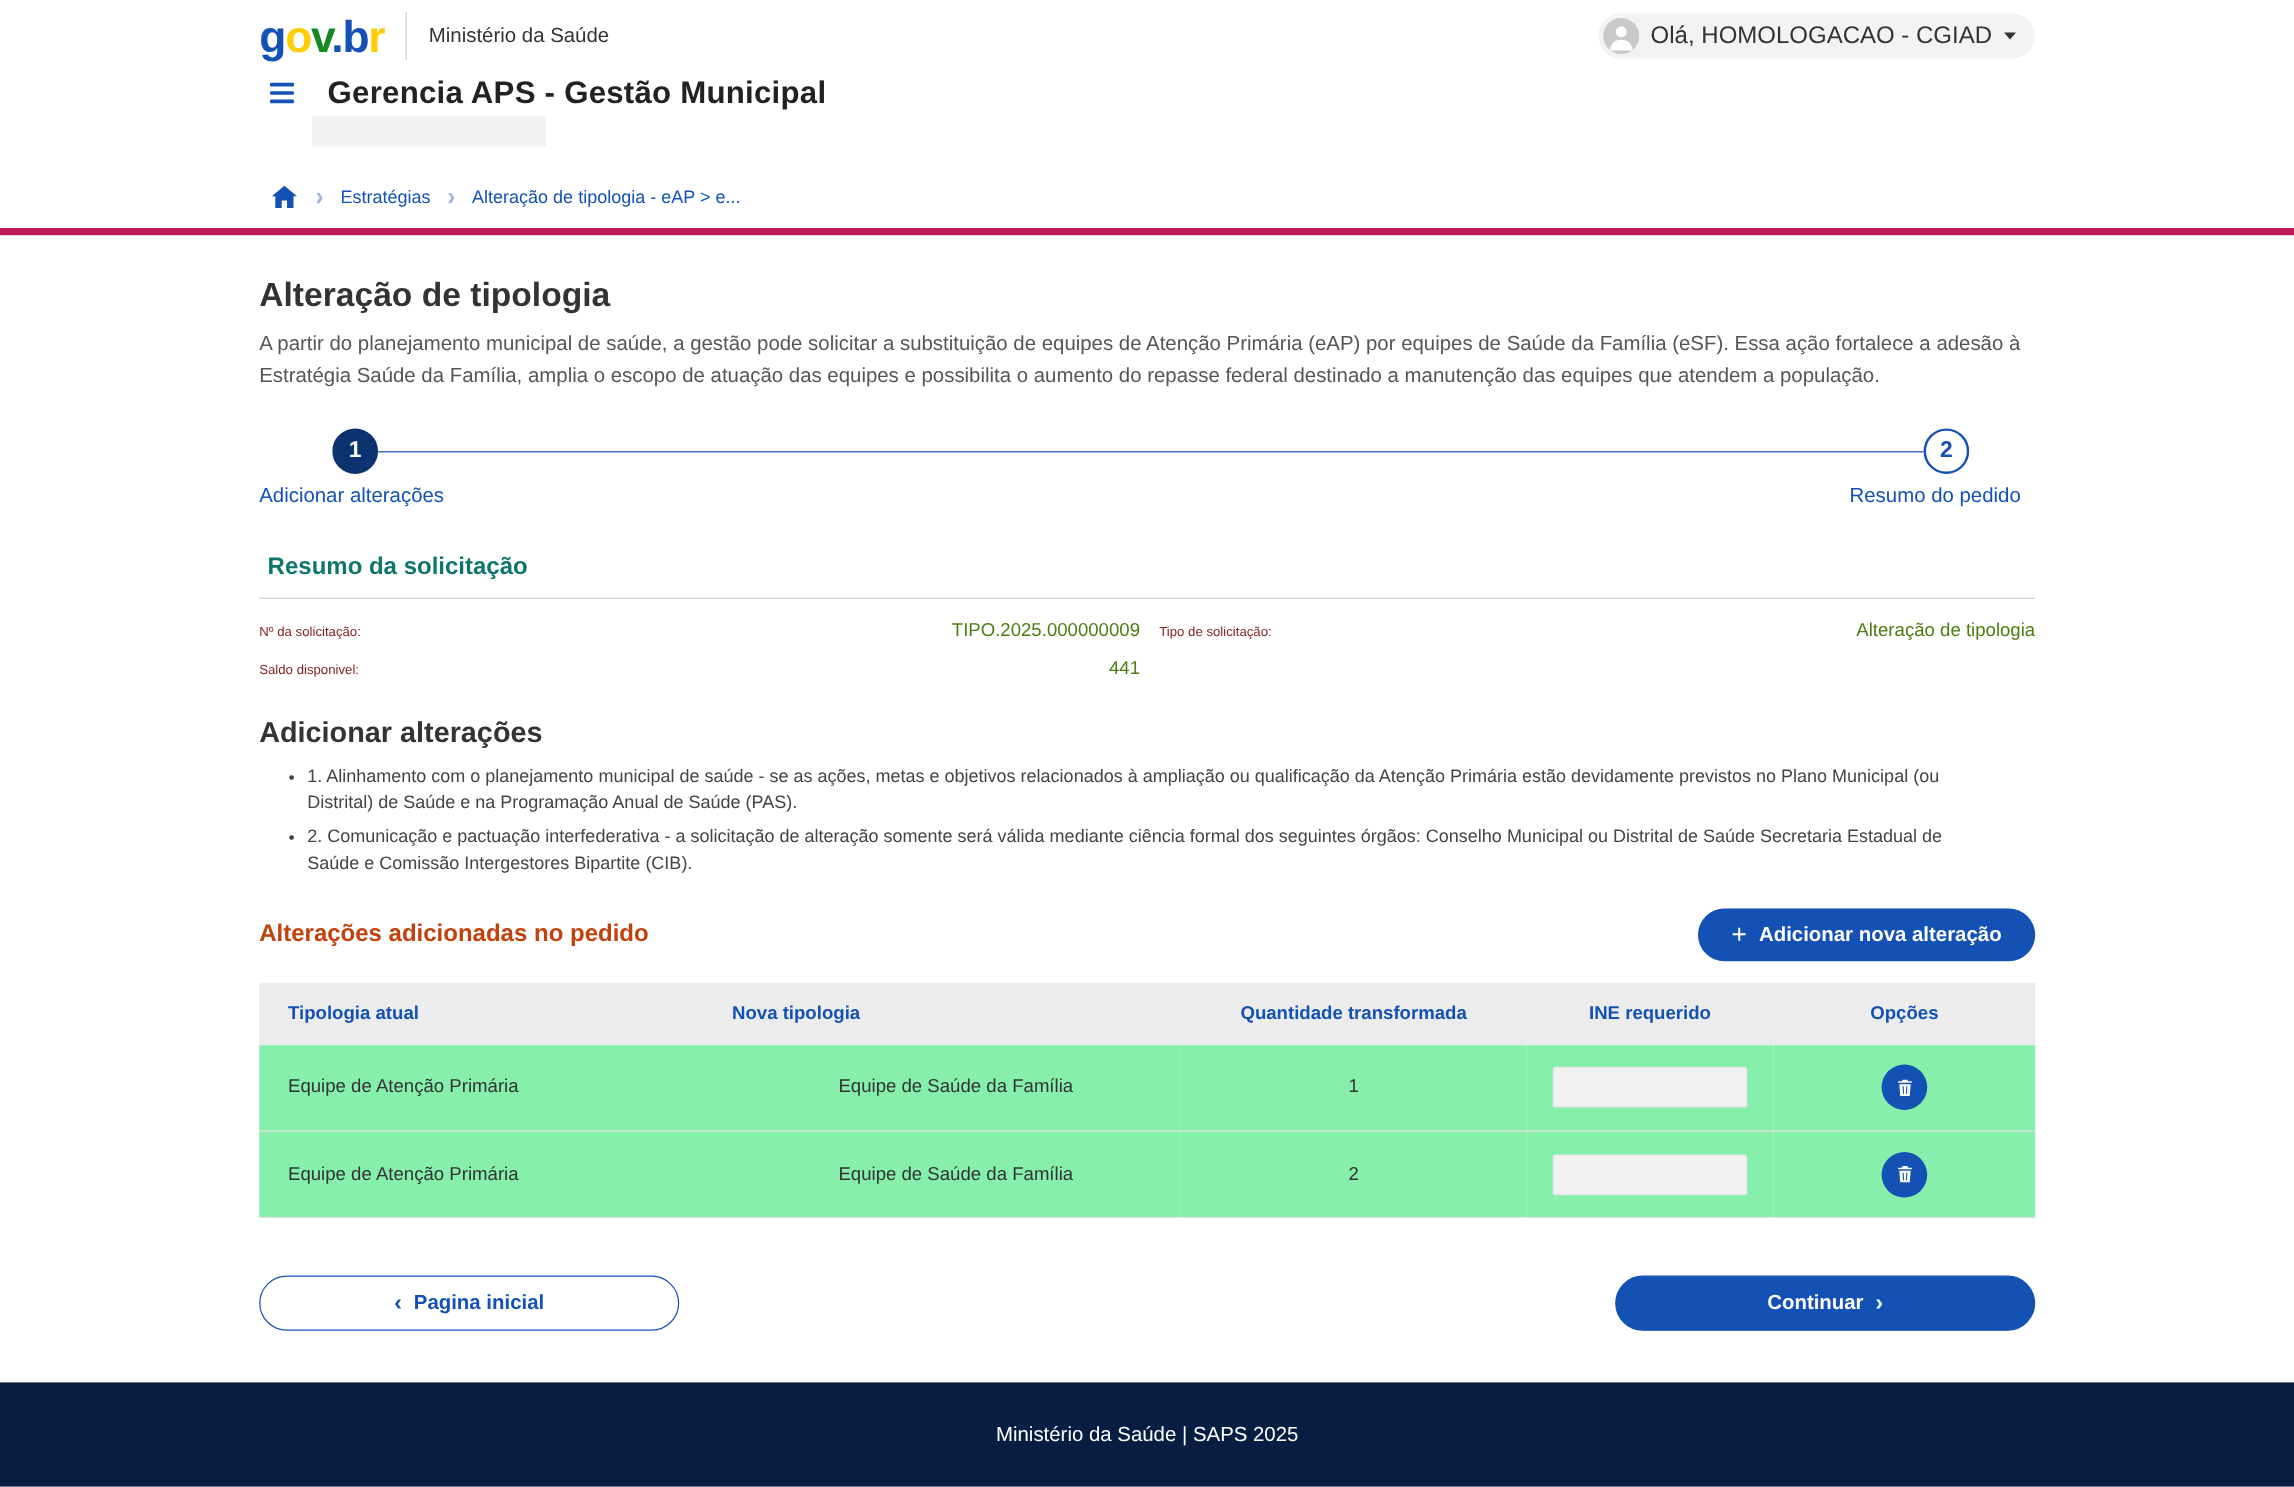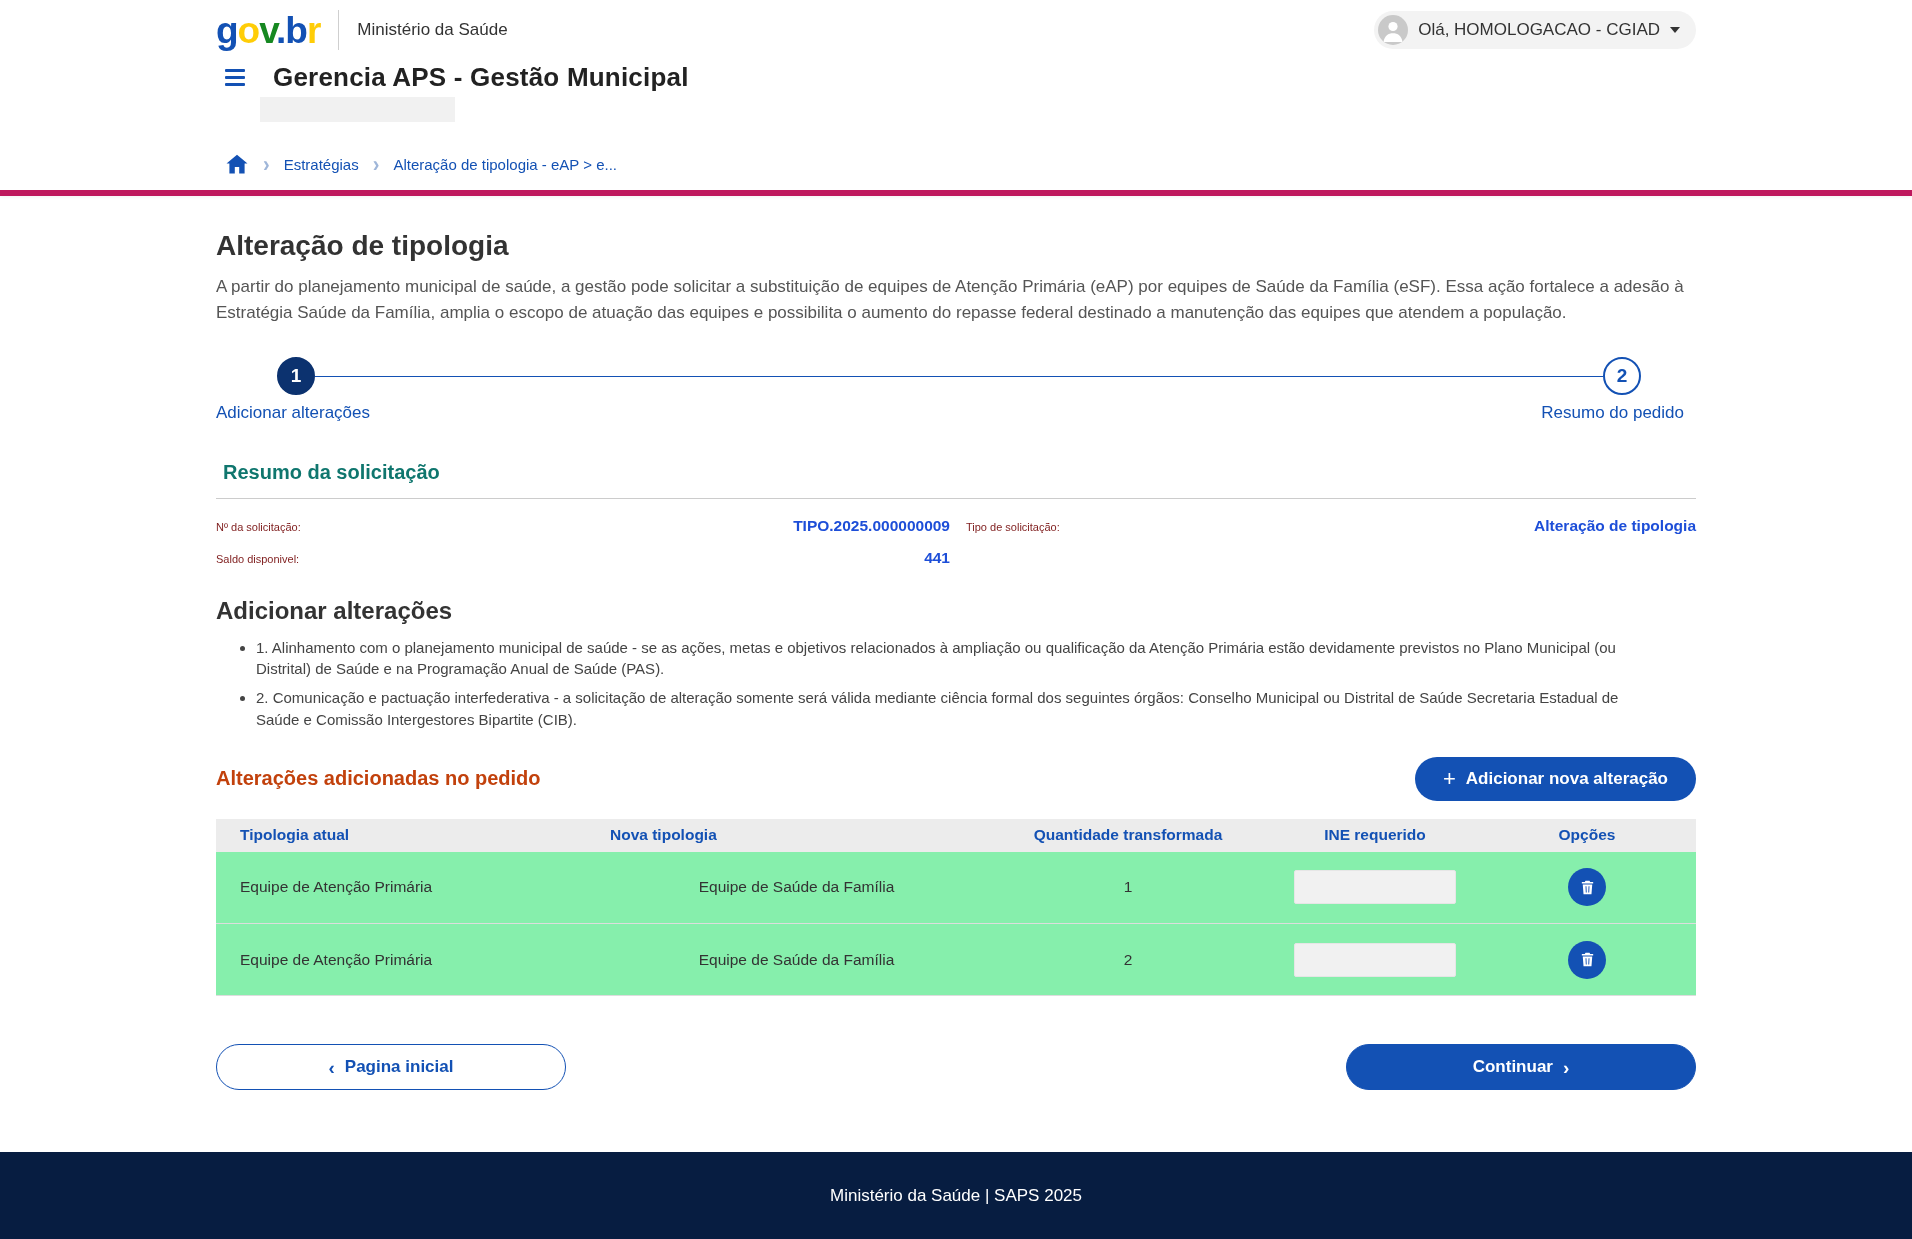--- a/index.html
+++ b/index.html
@@ -17,21 +17,21 @@
   .app-header { padding-top:10px; border-bottom:6px solid #be185d; box-shadow:0 1px 4px rgba(0,0,0,.06); background:#fff; }
   .header-top { display:flex; align-items:center; }
   .govbr-logo { font-size:37px; font-weight:800; letter-spacing:-1px; line-height:1; cursor:pointer; }
   .header-divider { width:1px; height:40px; background:#cfcfcf; margin:0 18px; }
   .ministry { font-size:17px; color:#333; }
   .user-pill {
     margin-left:auto; display:flex; align-items:center; gap:10px;
     background:#f3f3f3; border-radius:20px; height:38px; padding:0 16px 0 4px; cursor:pointer;
   }
   .avatar { width:30px; height:30px; border-radius:50%; background:#c9c9c9; display:flex; align-items:center; justify-content:center; overflow:hidden; }
-  .user-name { font-size:17px; color:#333; }
+  .user-name { font-size:20px; color:#333; }
   .caret-down { width:0; height:0; border-left:5px solid transparent; border-right:5px solid transparent; border-top:6px solid #333; }
 
   .header-title-row { display:flex; align-items:center; gap:26px; margin-top:12px; padding-left:7px; }
   .hamburger { display:flex; flex-direction:column; gap:4px; cursor:pointer; padding:2px; }
   .hamburger span { display:block; width:20px; height:3px; background:#1351B4; border-radius:1px; }
   .app-title { font-size:26px; font-weight:bold; color:#222; letter-spacing:.2px; }
 
   .redacted-box { width:195px; height:25px; background:#f1f1f1; margin:4px 0 0 44px; }
 
   .breadcrumb { display:flex; align-items:center; gap:14px; margin:30px 0 14px; padding-left:9px; }
@@ -58,39 +58,39 @@
   .step-label.right { right:12px; }
 
   .summary-title { font-size:20px; font-weight:bold; color:#0f766e; margin:32px 0 0; padding-left:7px; }
   .summary-divider { border:none; border-top:1px solid #ccc; margin:14px 0 0; }
   .summary-fields { padding-top:18px; }
   .field-row { display:flex; margin-bottom:14px; }
   .field-half { display:flex; justify-content:space-between; align-items:baseline; }
   .field-half.left { width:734px; }
   .field-half.right { flex:1; margin-left:16px; }
   .field-label { font-size:11px; color:#7f1d1d; }
-  .field-value { font-size:15.5px; font-weight:bold; color:#1d4ed8; }
+  .field-value { font-size:15.5px; font-weight:normal; color:#4d7c0f; }
 
   .add-title { font-size:24px; font-weight:bold; color:#333; margin:30px 0 0; }
   .important-line { font-size:16.5px; color:#444; margin:14px 0 0; }
   .important-line strong { color:#333; }
   .checklist { margin:12px 0 0; padding-left:40px; }
   .checklist li { font-size:15px; color:#444; line-height:1.45; margin-bottom:7px; width:1385px; }
 
   .table-header-row { display:flex; align-items:center; justify-content:space-between; margin-top:26px; }
   .table-section-title { font-size:20px; font-weight:bold; color:#c2410c; margin:0; }
   .add-btn {
     display:flex; align-items:center; gap:10px; background:#1351B4; color:#fff;
     border:none; border-radius:22px; height:44px; padding:0 28px;
     font-size:17px; font-weight:600; cursor:pointer; font-family:inherit;
   }
   .plus-icon { font-size:22px; font-weight:400; line-height:1; }
 
   table.alterations { width:1480px; border-collapse:collapse; margin-top:18px; table-layout:fixed; }
-  table.alterations thead tr { background:#ececec; height:33px; }
+  table.alterations thead tr { background:#ececec; height:52px; }
   table.alterations th { font-size:15.5px; font-weight:600; color:#1351B4; text-align:center; }
   table.alterations th.c1 { text-align:left; padding-left:24px; }
   table.alterations th.c2 { text-align:left; padding-left:10px; }
   table.alterations tbody tr { height:72px; border-bottom:1px solid #ddd; background:#86efac; }
   table.alterations td { font-size:15.5px; color:#333; text-align:center; vertical-align:middle; }
   table.alterations td.c1 { text-align:left; padding-left:24px; }
   table.alterations td.c2 { text-align:center; padding-left:10px; }
   .ine-input {
     width:162px; height:34px; background:#f1f1f1; border:1px solid #e6e6e6;
     border-radius:2px; font-family:inherit; font-size:15px; padding:0 8px;

